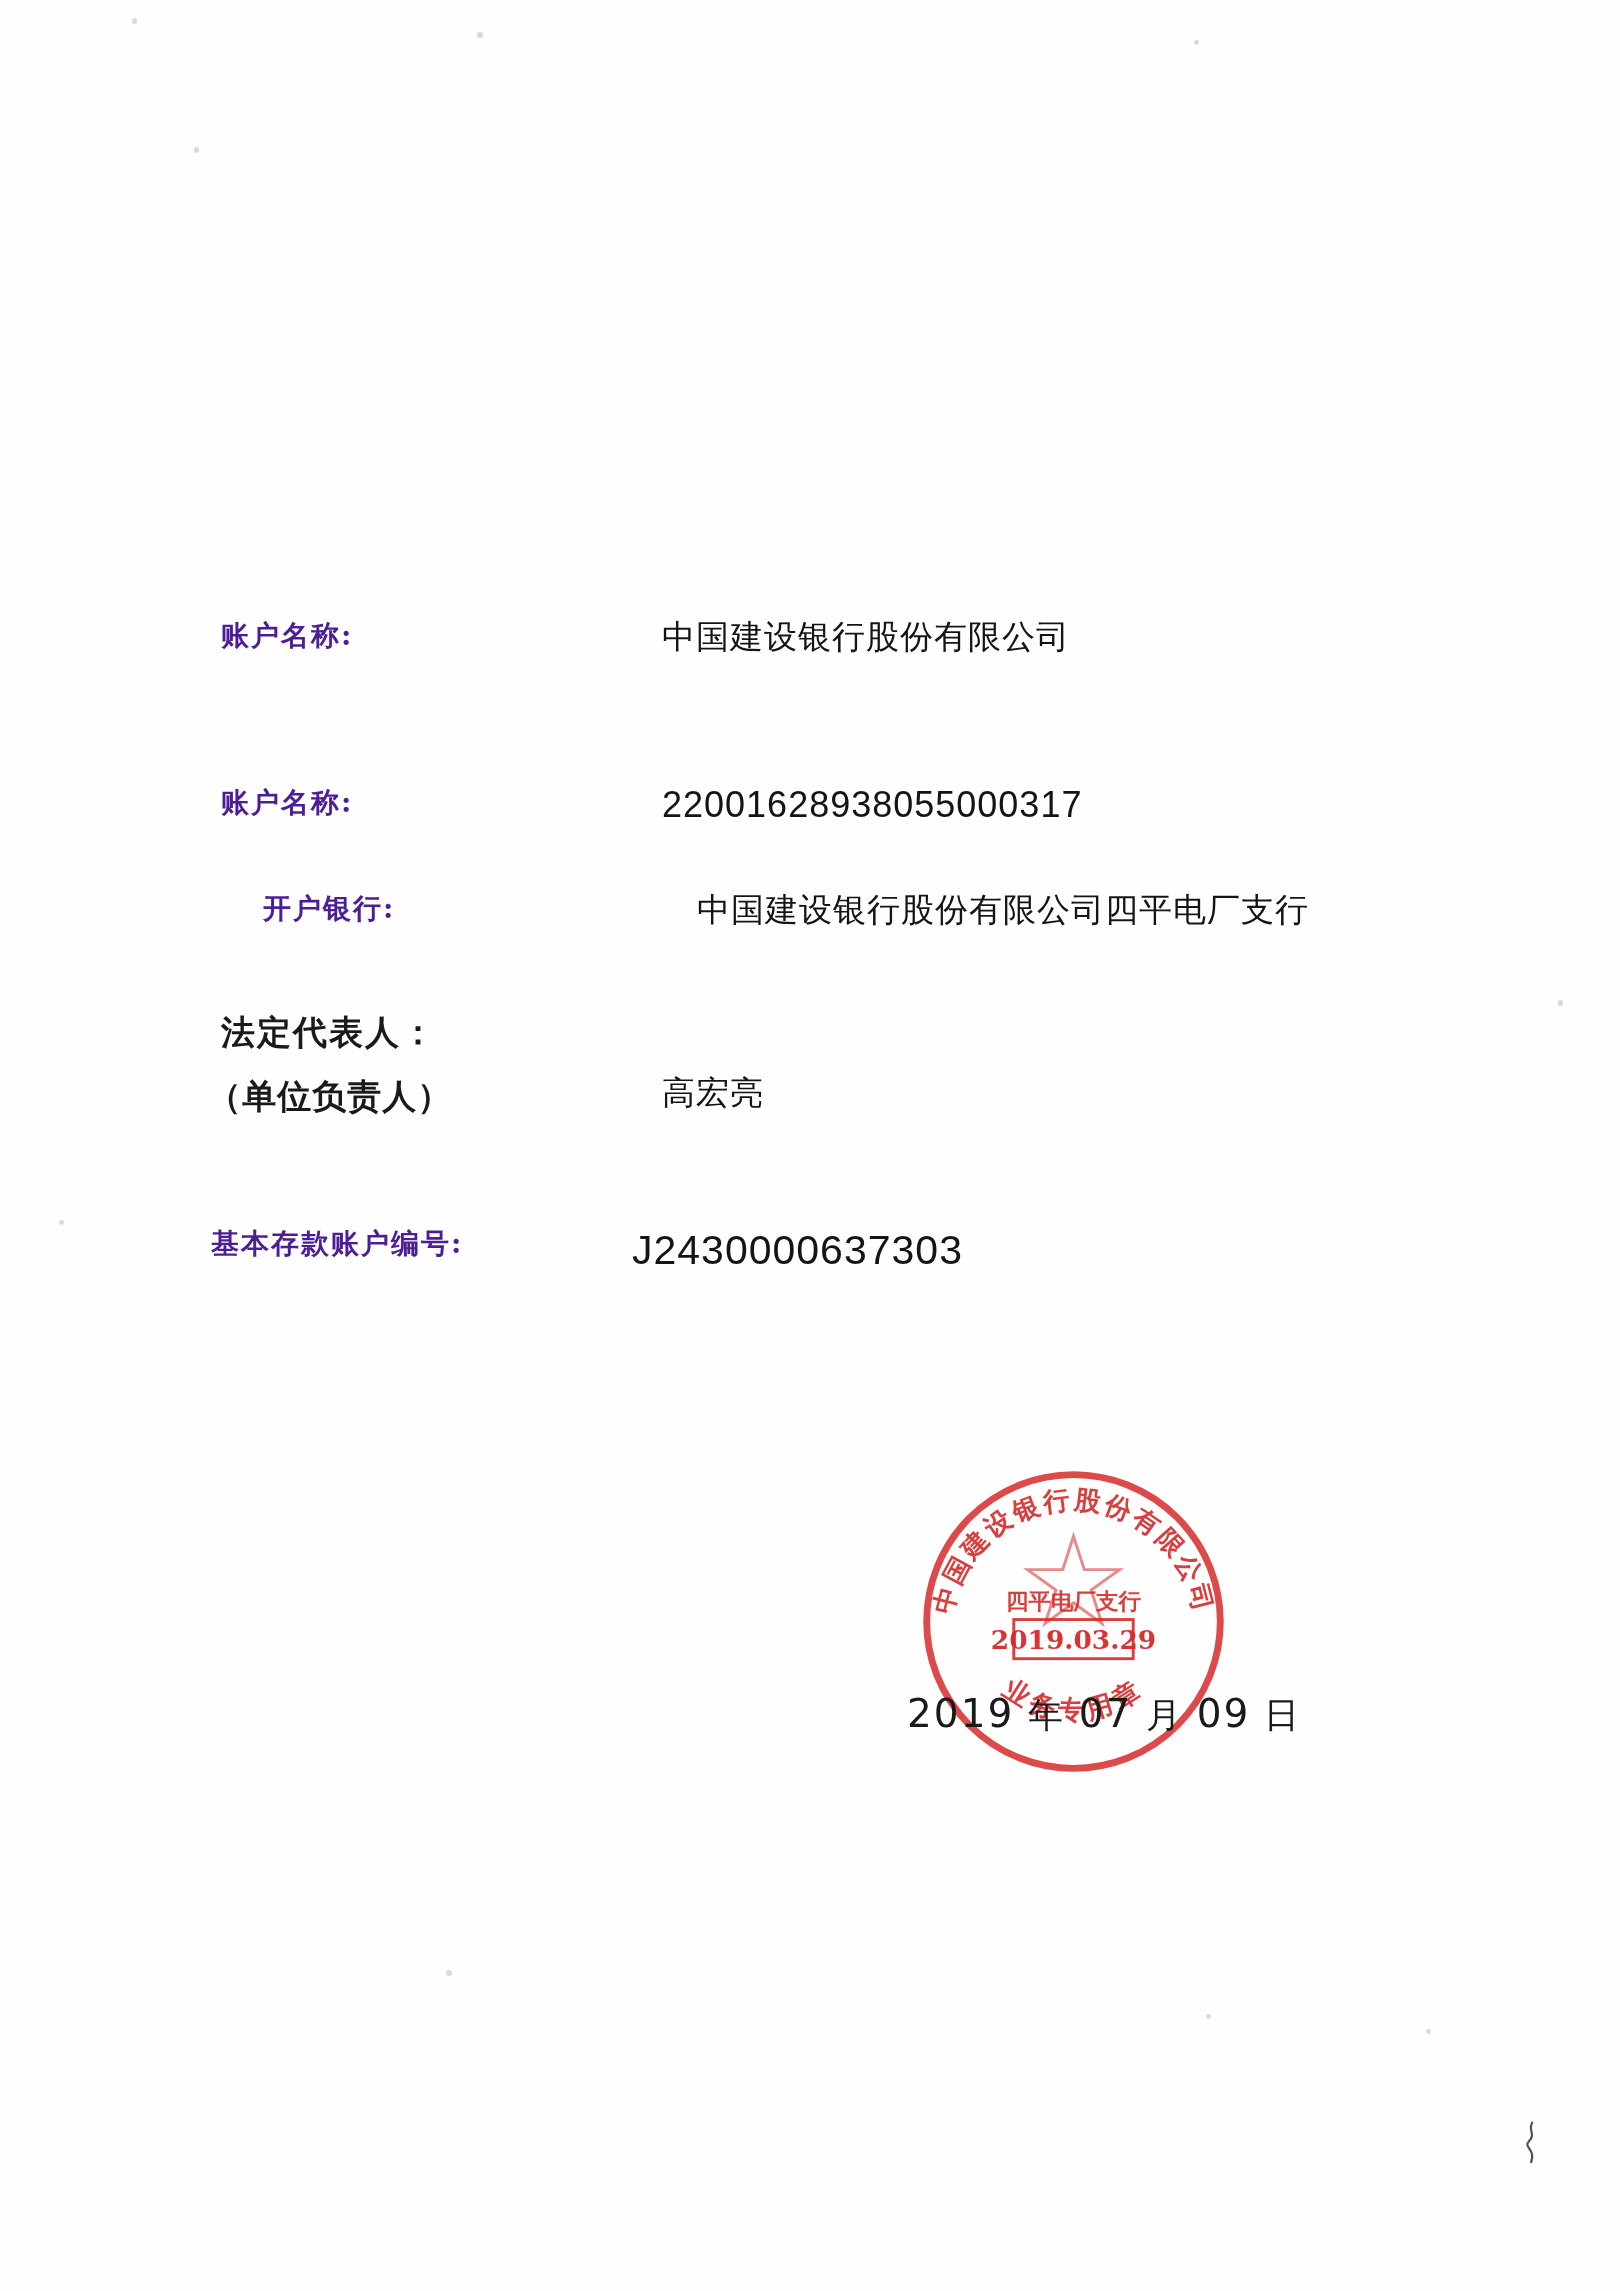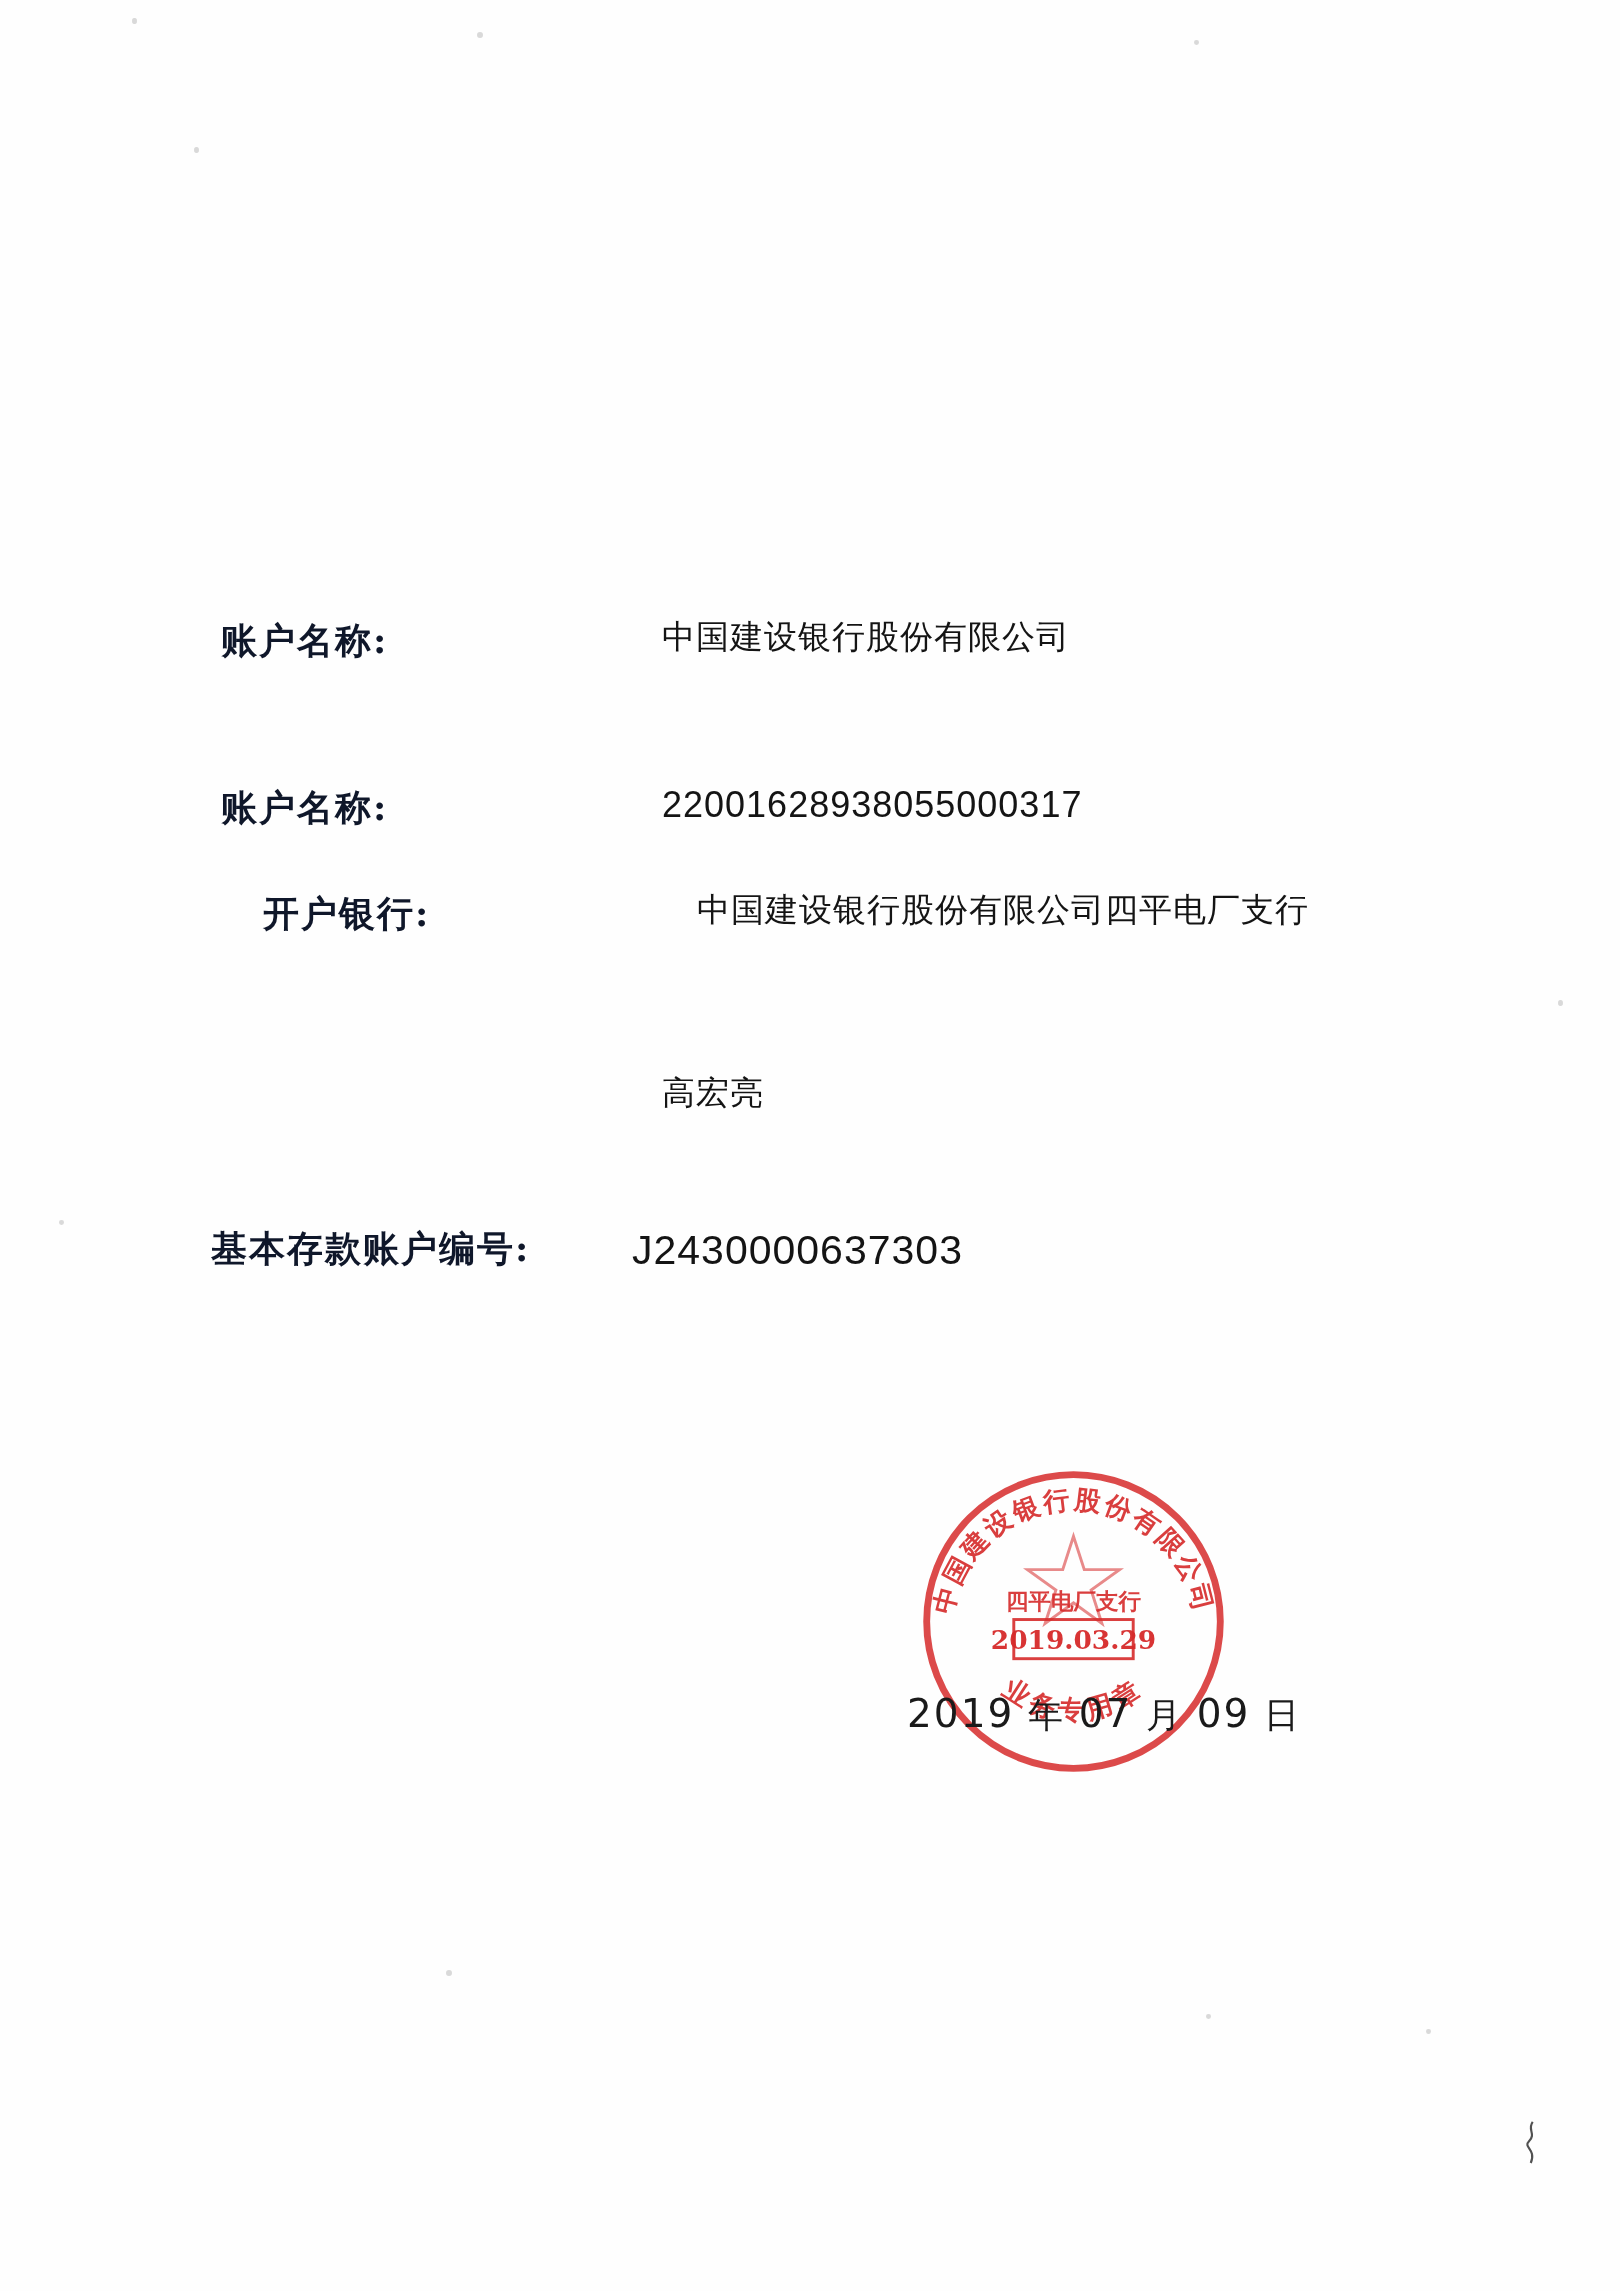--- a/index.html
+++ b/index.html
@@ -41,24 +41,24 @@
     color: #111;
     font-family: "DejaVu Serif", "Liberation Serif", serif;
   }
 
   .field {
     position: absolute;
     display: flex;
     align-items: flex-start;
   }
   .field-label {
-    font-size: 36px;
+    font-size: 28px;
     font-weight: 700;
     letter-spacing: 2px;
-    color: #0f172a;
+    color: #4c1d95;
     white-space: nowrap;
     font-family: "DejaVu Serif", "Liberation Serif", serif;
   }
   .field-value {
     font-size: 34px;
     font-weight: 400;
     letter-spacing: 1px;
     color: #141414;
     white-space: nowrap;
     font-family: Liberation Sans, sans-serif;
@@ -171,20 +171,24 @@
     <span class="field-label">账户名称:</span>
     <span class="field-value">22001628938055000317</span>
   </div>
 
   <div class="field" id="f-bank">
     <span class="field-label">开户银行:</span>
     <span class="field-value cjk">中国建设银行股份有限公司四平电厂支行</span>
   </div>
 
   <div class="field" id="f-legal">
+    <span class="legal-label-block">
+      <span class="legal-line1">法定代表人：</span>
+      <span class="legal-line2">（单位负责人）</span>
+    </span>
     <span class="field-value cjk">高宏亮</span>
   </div>
 
   <div class="field" id="f-acctno">
     <span class="field-label">基本存款账户编号:</span>
     <span class="field-value">J2430000637303</span>
   </div>
 
   <div class="seal">
     <svg width="323" height="323" viewBox="0 0 330 330" xmlns="http://www.w3.org/2000/svg">

